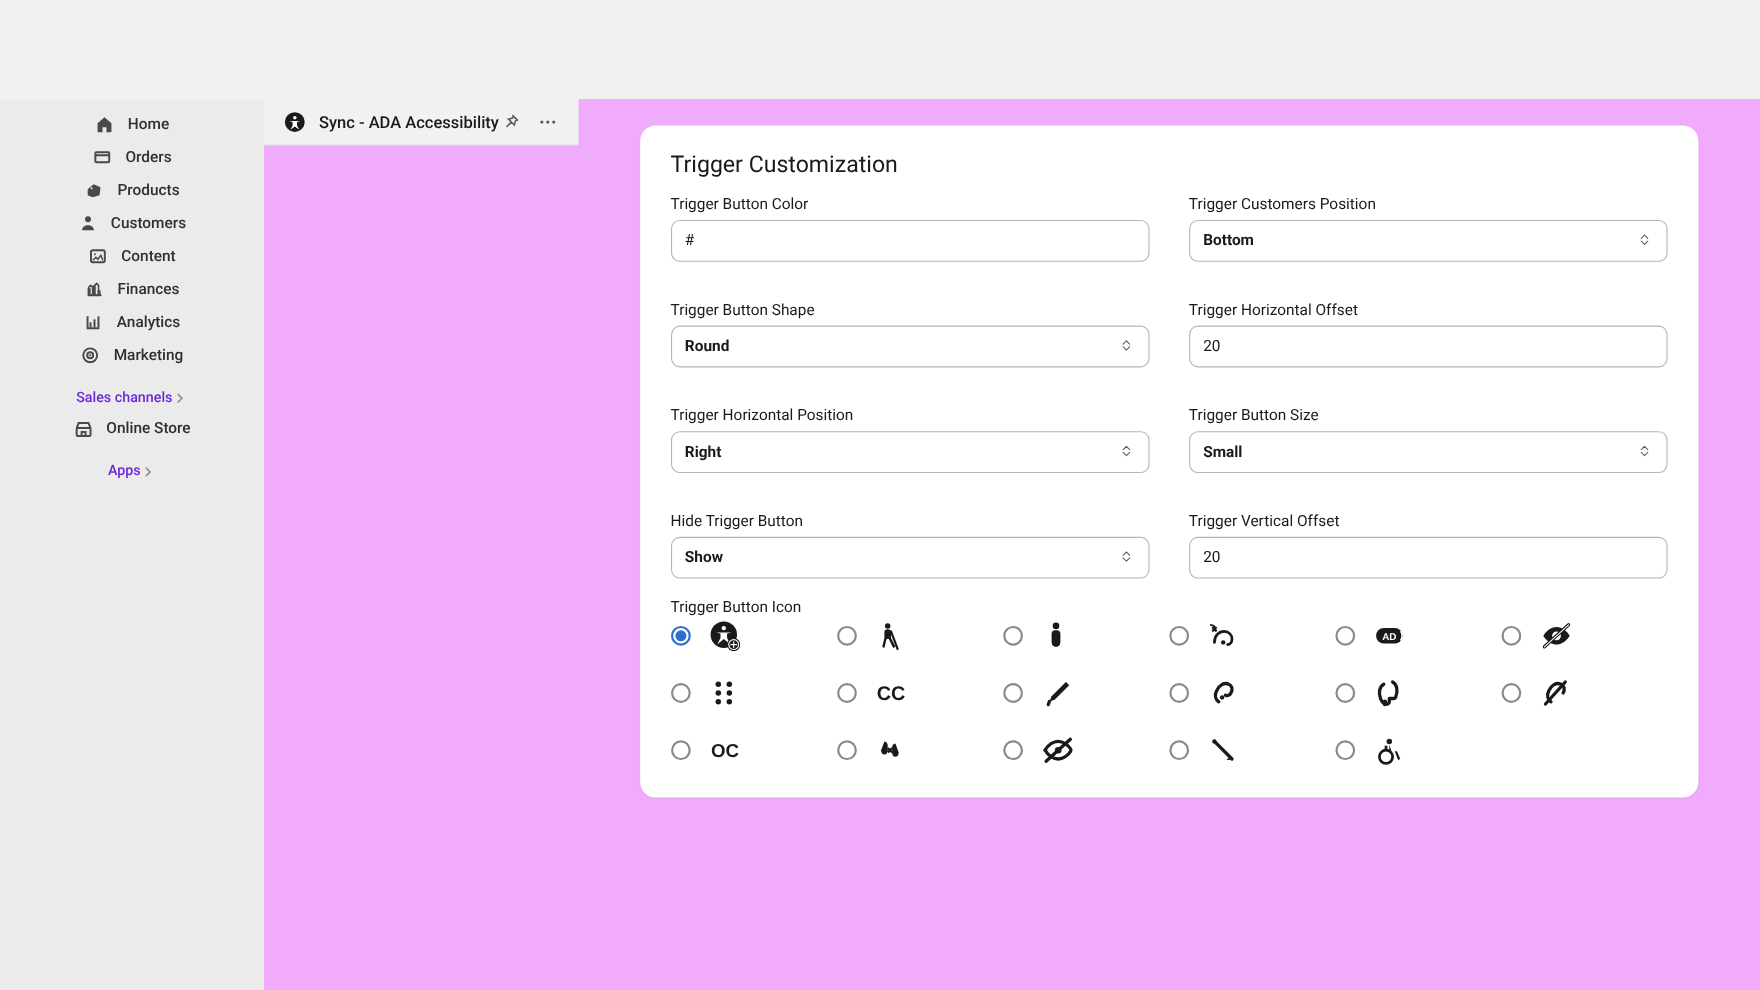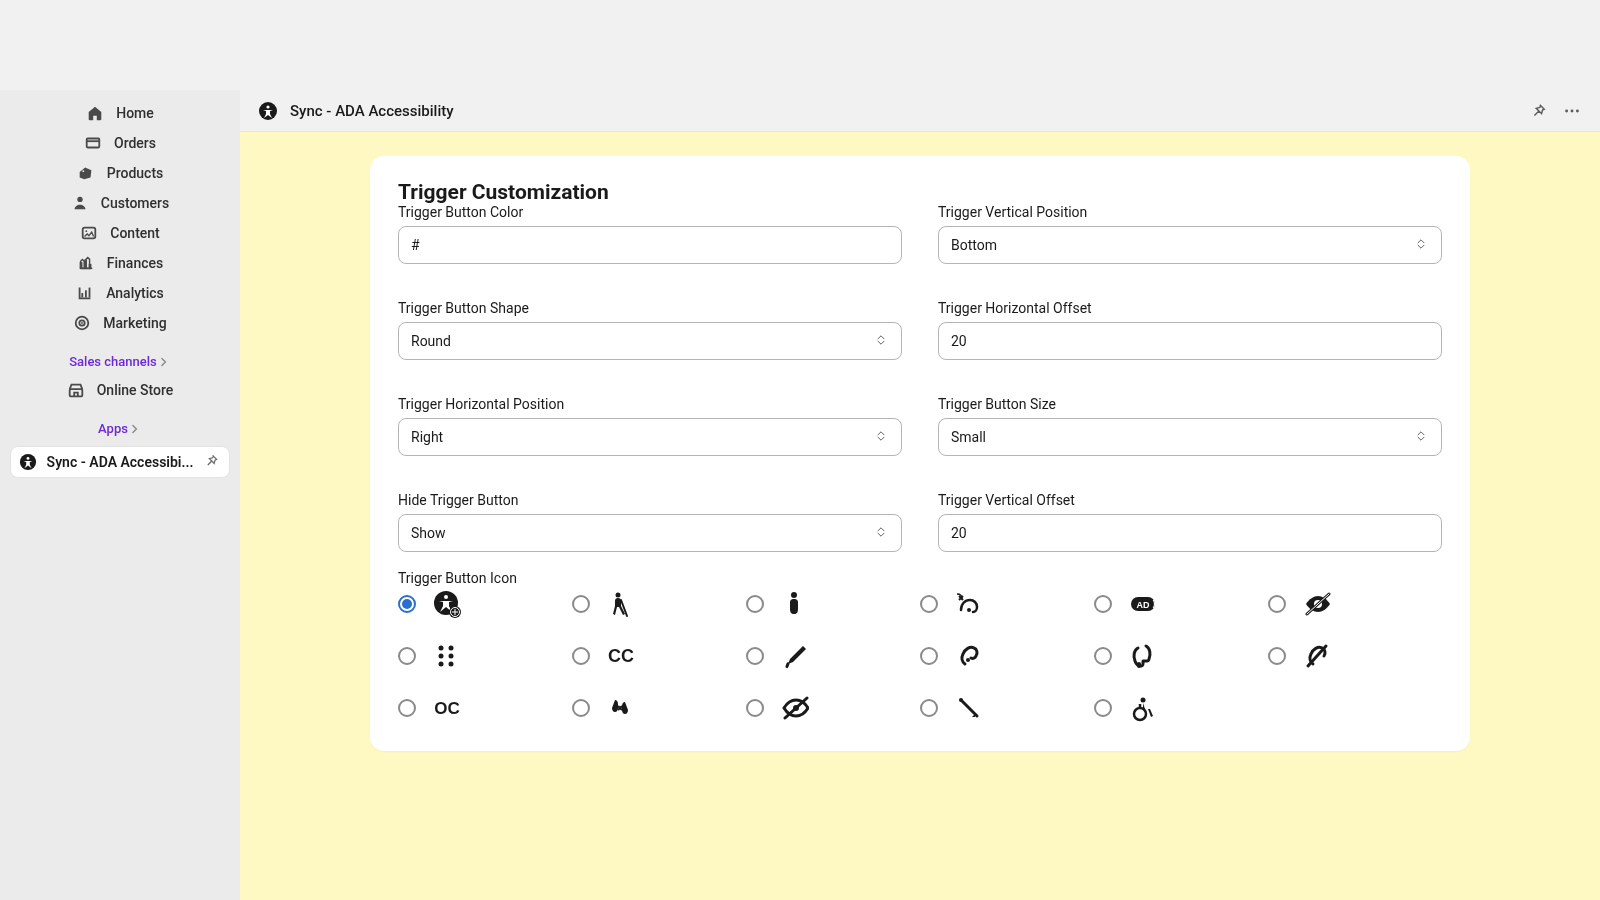--- a/index.html
+++ b/index.html
@@ -54,22 +54,22 @@
     margin: 4px 2px;
     font-size: 14px;
     font-weight: 600;
     overflow: hidden;
   }
   .app-pinned .label { flex: 1; white-space: nowrap; overflow: hidden; text-overflow: ellipsis; }
   .pin-mini { width: 18px; height: 18px; color: #6d6d6d; }
 
   .main {
     flex: 1;
-    display: flex; flex-direction: column;
-    background: #fef9c3;
+    display: flex; flex-direction: row;
+    background: #f0abfc;
   }
   .topbar {
     height: 42px;
     display: flex; align-items: center; justify-content: space-between;
     padding: 0 18px;
     border-bottom: 1px solid #e3e3e3;
     background: #f1f1f1;
   }
   .topbar-left { display: flex; align-items: center; gap: 12px; }
   .app-icon-small { width: 20px; height: 20px; border-radius: 4px; display:inline-flex;align-items:center;justify-content:center;}
@@ -79,21 +79,21 @@
 
   .content-wrap { flex: 1; overflow: auto; padding: 24px 56px; }
   .card {
     background: #fff;
     border-radius: 14px;
     padding: 24px 28px 28px 28px;
     max-width: 1100px;
     margin: 0 auto;
     box-shadow: 0 1px 2px rgba(0,0,0,0.04);
   }
-  .card h2 { font-size: 21px; font-weight: 700; margin-bottom: 0; }
+  .card h2 { font-size: 21px; font-weight: 400; margin-bottom: 16px; }
   .grid2 {
     display: grid;
     grid-template-columns: 1fr 1fr;
     column-gap: 32px;
     row-gap: 18px;
     gap: 36px;
   }
   .field label {
     display: block;
     font-size: 14px;
@@ -104,21 +104,21 @@
   .input, .select {
     width: 100%;
     height: 38px;
     border: 1px solid #b5b5b5;
     border-radius: 8px;
     padding: 0 12px;
     font-size: 14px;
     background: #fff;
     display: flex; align-items: center; justify-content: space-between;
   }
-  .select { cursor: pointer; }
+  .select { cursor: pointer; font-weight: bold; }
   .select-arrows { width: 14px; height: 14px; color: #5c5c5c; }
 
   .icon-section { margin-top: 18px; }
   .icon-label { font-size: 14px; margin-bottom: 3px; }
   .icon-grid {
     display: grid;
     grid-template-columns: repeat(6, 1fr);
     row-gap: 22px;
   }
   .icon-opt {
@@ -391,33 +391,20 @@
           </svg>
         </span>
       <span>Online Store</span>
     </div>
 
     <div class="section-header">
       <span>Apps</span>
       <span class="chev">
           <svg width="14" height="14" viewBox="0 0 20 20">
             <use href="#i-chevron"></use>
-          </svg>
-        </span>
-    </div>
-    <div class="app-pinned">
-      <span class="nav-icon">
-          <svg width="18" height="18" viewBox="0 0 20 20">
-            <use href="#i-a11y-app"></use>
-          </svg>
-        </span>
-      <span class="label">Sync - ADA Accessibi...</span>
-      <span class="pin-mini">
-          <svg width="16" height="16" viewBox="0 0 20 20">
-            <use href="#i-pin2"></use>
           </svg>
         </span>
     </div>
   </aside>
 
   <main class="main">
     <div class="topbar">
       <div class="topbar-left">
         <span class="app-icon-small">
             <svg width="20" height="20" viewBox="0 0 20 20">
@@ -446,21 +433,21 @@
 
         <div class="grid2">
 
           <div class="field">
             <label>Trigger Button Color</label>
             <div class="input">
               <span>#</span>
             </div>
           </div>
           <div class="field">
-            <label>Trigger Vertical Position</label>
+            <label>Trigger Customers Position</label>
             <div class="select">
               <span>Bottom</span>
               <span class="select-arrows">
                   <svg width="12" height="12" viewBox="0 0 20 20">
                     <use href="#i-updown"></use>
                   </svg>
                 </span>
             </div>
           </div>
 

